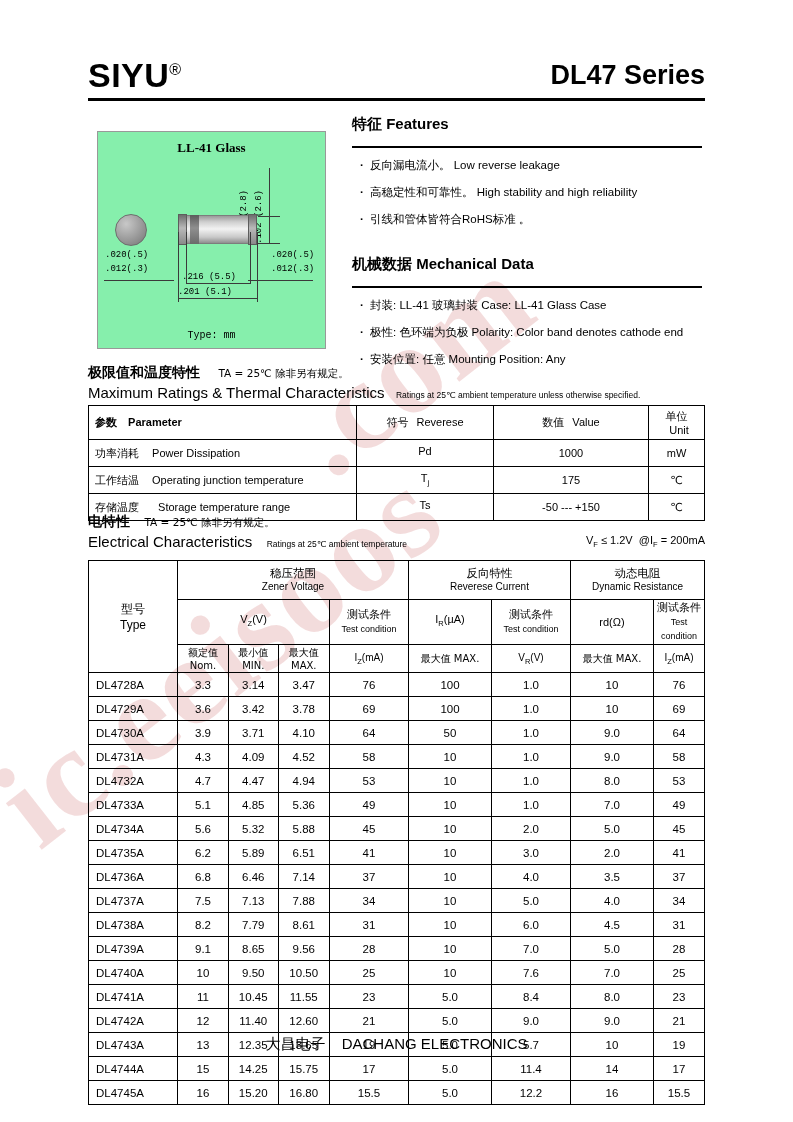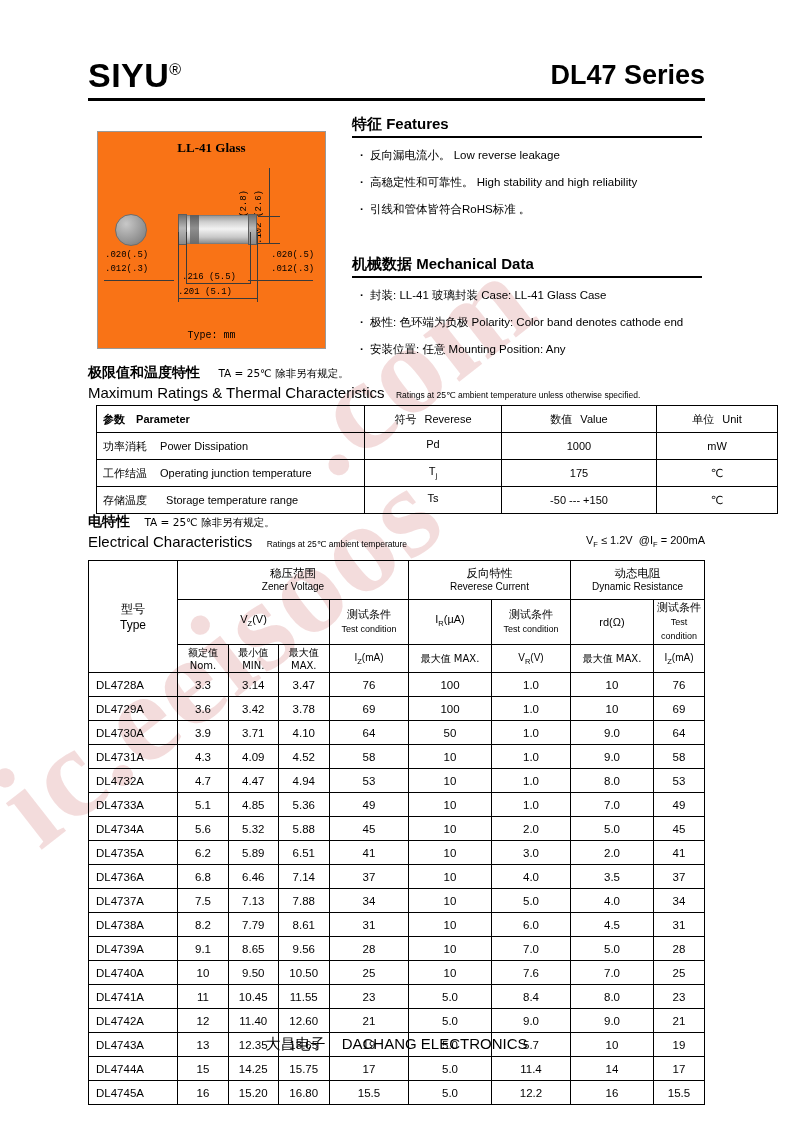--- a/index.html
+++ b/index.html
@@ -59,21 +59,21 @@
     float:right;font-size:27px;font-weight:bold;line-height:1;
     margin-top:4px;
   }
   .hrule{
     clear:both;border-top:3px solid #000;margin-top:6px;width:617px;
   }
 
   
   .pkg-box{
     position:absolute;left:97px;top:131px;width:227px;height:216px;
-    border:1px solid #999;background:#f97316;
+    border:1px solid #999;background:#86efac;
   }
   .pkg-title{
     text-align:center;font-family:"Liberation Serif","DejaVu Serif",serif;
     font-weight:bold;font-size:13px;margin-top:8px;
   }
   .pkg-unit{
     position:absolute;bottom:7px;left:0;right:0;text-align:center;
     font-family:"Liberation Mono","DejaVu Sans Mono",monospace;font-size:10px;
   }
   .dimtxt{
@@ -105,41 +105,41 @@
     background:radial-gradient(circle at 34% 30%,#c8c8c8,#8d8d8d 70%,#6f6f6f);
     border:1px solid #6d6d6d;box-sizing:border-box;
   }
   .ln{position:absolute;background:#3a3a3a;}
   .hl{height:1px;}
   .vl{width:1px;}
 
   
   .sec{position:absolute;width:350px;}
   .sec-head{
-    font-size:15px;font-weight:bold;padding-bottom:2px;
+    font-size:15px;font-weight:bold;padding-bottom:12px;
     border-bottom:2px solid #000;margin-bottom:5px;
   }
   .sec-head .cn{font-family:"DejaVu Sans",sans-serif;}
   .bullets{font-size:11.5px;line-height:19px;}
   .bullets li{list-style:none;margin:8px;padding:0 0 0 10px;position:relative;}
   .bullets li:before{content:"·";position:absolute;left:0;font-weight:bold;}
   .bullets{margin:0;padding:0;}
   .ind{padding-left:34px !important;}
   .ind:before{content:"" !important;}
 
   
   .blk-title{position:absolute;}
   .t-cn{font-size:14px;font-weight:bold;font-family:"DejaVu Sans",sans-serif;}
   .t-en{font-size:15px;}
   .t-note{font-size:8.5px;}
   .t-sub{font-size:10.5px;}
 
   table{border-collapse:collapse;}
   .rt{
-    position:absolute;left:96px;top:405px;width:682px;
+    position:absolute;left:88px;top:405px;width:617px;
     font-size:11px;
   }
   .rt td,.rt th{
     border:1px solid #000;padding:3px 6px;height:20px;text-align:center;
     font-weight:normal;
   }
   .rt .lft{text-align:left;}
   .rt .hd{font-weight:bold;}
   .cnlbl{font-family:"DejaVu Sans",sans-serif;}
 

